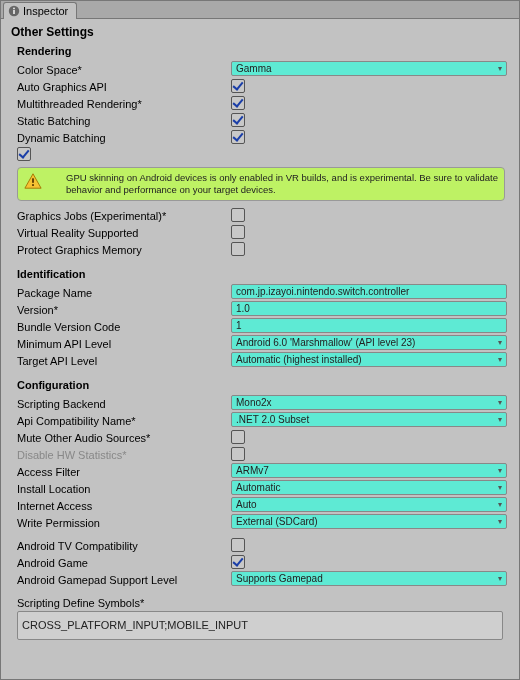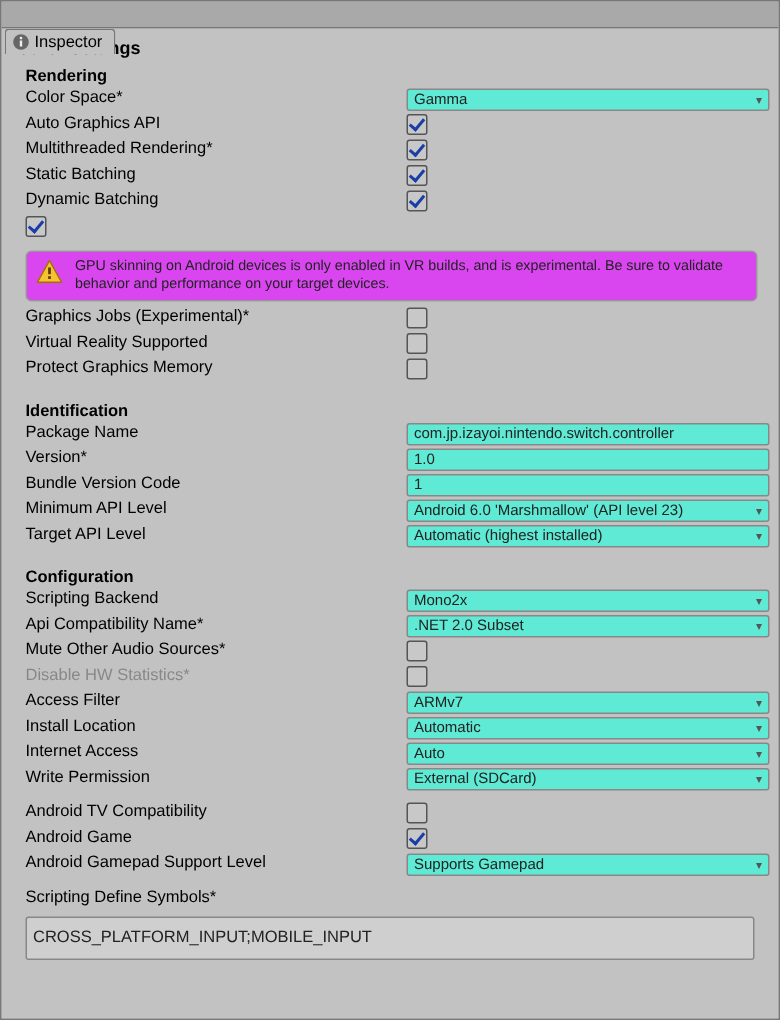--- a/index.html
+++ b/index.html
@@ -27,21 +27,21 @@
     border: 1px solid #777;
     border-bottom: none;
     border-top-left-radius: 3px;
     border-top-right-radius: 3px;
     padding: 1px 8px 2px 4px;
     display: flex;
     align-items: center;
     gap: 3px;
     height: 17px;
     position: relative;
-    top: 18px;
+    top: 1px;
   }
   .tab .icon {
     width: 12px; height: 12px;
     display: inline-flex; align-items:center; justify-content:center;
   }
   .tab-label { font-size: 11px; }
   
   .panel {
     padding: 2px 6px 6px 6px;
     background: #c2c2c2;
@@ -53,24 +53,23 @@
     font-size: 12px;
     margin: 4px 0 2px 4px;
   }
   .group-title {
     font-weight: bold;
     font-size: 11px;
     margin: 6px 0 2px 10px;
   }
   .row {
     display: flex;
-    align-items: flex-start;
+    align-items: flex-end;
     height: 17px;
     padding-left: 10px;
-    gap: 40px;
   }
   .row .label {
     width: 214px;
     font-size: 11px;
   }
   .row .label.disabled { color: #888; }
   .row .ctrl {
     flex: 1;
     display: flex;
     align-items: center;
@@ -109,24 +108,24 @@
     border-left: 2px solid #1a3ea8;
     border-bottom: 2px solid #1a3ea8;
     transform: rotate(-50deg);
     position: relative;
     top: -1px;
   }
   .warn-box {
     margin: 6px 8px 4px 10px;
     border: 1px solid #999;
     border-radius: 4px;
-    background: #d946ef;
+    background: #bef264;
     padding: 4px 6px;
     display: flex;
-    gap: 8px;
+    gap: 24px;
     align-items: flex-start;
   }
   .warn-icon {
     width: 18px; height: 18px; flex-shrink:0;
   }
   .warn-text { font-size: 9.5px; line-height: 1.25; color: #222; }
   .gap { height: 6px; }
   .fullrow {
     padding: 0 10px;
     margin-top: 2px;

